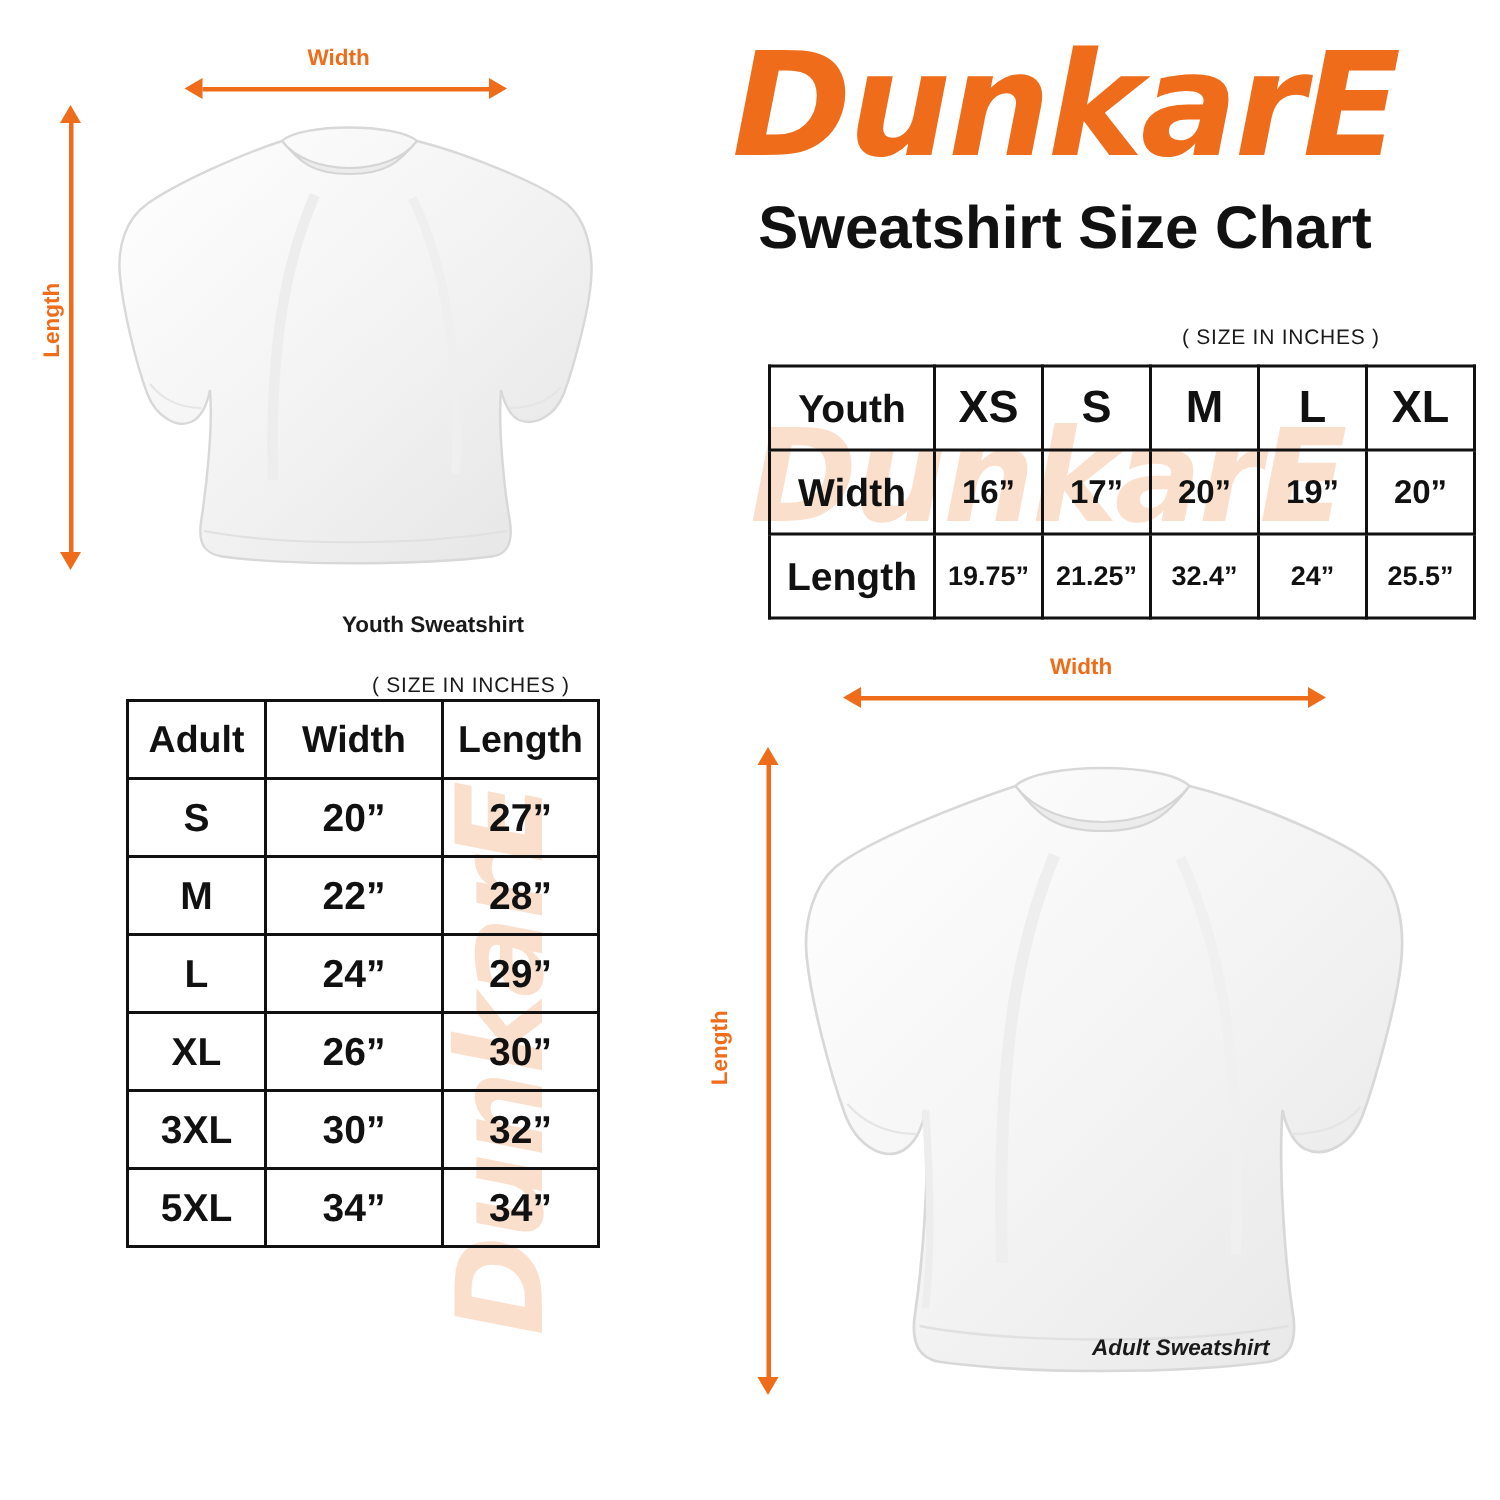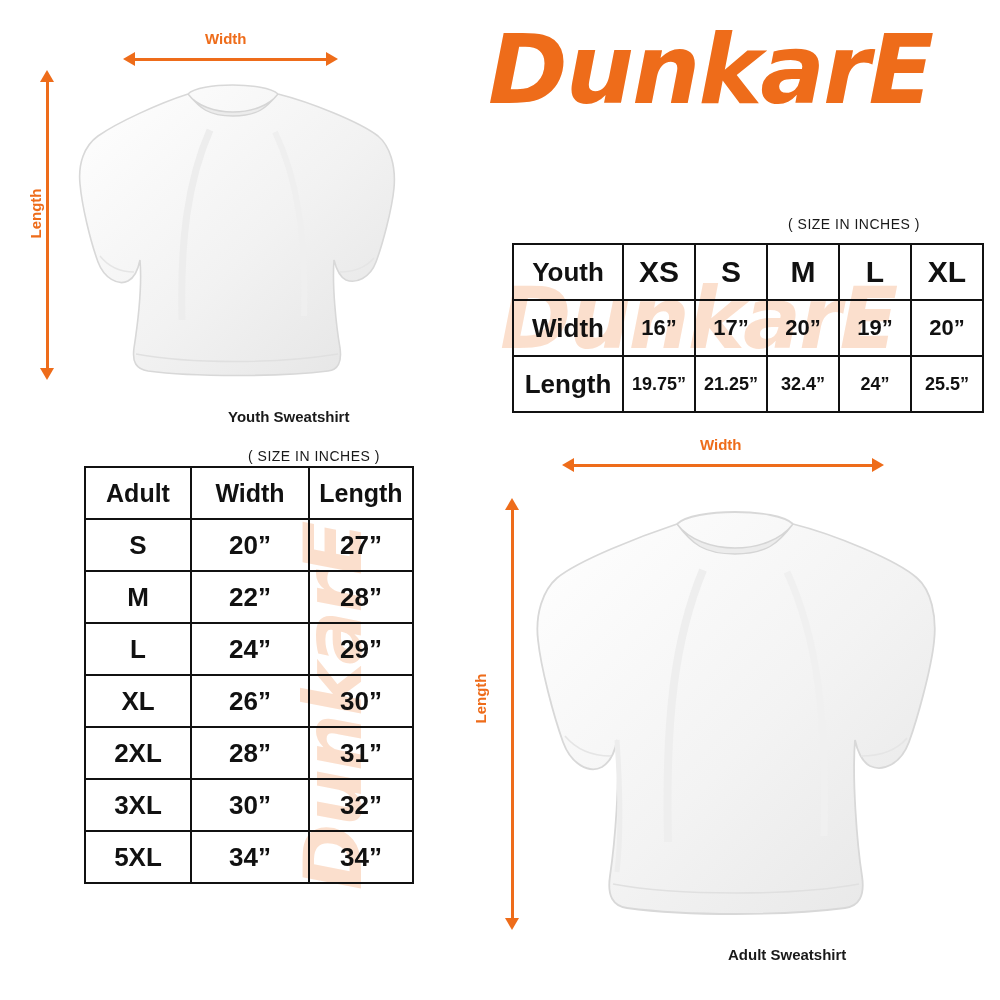--- a/index.html
+++ b/index.html
@@ -133,21 +133,21 @@
   #youth-table td { height: 56px; font-size: 26px; }
   #youth-table td.hdr-label { width: 110px; font-size: 26px; }
   #youth-table td.col { width: 72px; }
   #youth-table tr.r-val td.col { font-size: 22px; }
   #youth-table tr.r-len td.col { font-size: 18px; }
   #youth-table tr.r-head td.col { font-size: 30px; }
 
   
   #adult-table { left: 84px; top: 466px; }
   #adult-table td { height: 52px; font-size: 26px; }
-  #adult-table td.c1 { width: 106px; }
+  #adult-table td.c1 { width: 92px; }
   #adult-table td.c2 { width: 118px; }
   #adult-table td.c3 { width: 104px; }
   #adult-table tr.r-head td { font-size: 25px; }
 
   
   .watermark {
     position: absolute;
     font-family: "DejaVu Sans", sans-serif;
     font-style: italic;
     font-weight: bold;
@@ -210,20 +210,21 @@
       <path d="M314,188 C306,197 294,202 280,202" fill="none" stroke="#e5e5e5" stroke-width="1.4"></path>
       <path d="M150,60 C128,110 120,170 122,250" fill="none" stroke="#ededed" stroke-width="7"></path>
       <path d="M215,62 C238,110 246,168 244,246" fill="none" stroke="#efefef" stroke-width="6"></path>
     </svg>
   </div>
 
   <div class="caption" style="left:228px; top:408px;">Youth Sweatshirt</div>
 
   <div class="brand">
     <div class="brand-word">DunkarE</div>
+    <div class="brand-sub">Sweatshirt Size Chart</div>
   </div>
 
   <div class="watermark" id="wm-top">DunkarE</div>
   <div class="watermark" id="wm-side">DunkarE</div>
 
   <div class="size-note" style="left:788px; top:216px;">( SIZE IN INCHES )</div>
 
   <table id="youth-table">
     <tbody>
         <tr class="r-head">
@@ -274,25 +275,20 @@
     </tr>
     <tr>
       <td class="c1">L</td>
       <td class="c2">24”</td>
       <td class="c3">29”</td>
     </tr>
     <tr>
       <td class="c1">XL</td>
       <td class="c2">26”</td>
       <td class="c3">30”</td>
-    </tr>
-    <tr>
-      <td class="c1">2XL</td>
-      <td class="c2">28”</td>
-      <td class="c3">31”</td>
     </tr>
     <tr>
       <td class="c1">3XL</td>
       <td class="c2">30”</td>
       <td class="c3">32”</td>
     </tr>
     <tr>
       <td class="c1">5XL</td>
       <td class="c2">34”</td>
       <td class="c3">34”</td>
@@ -333,15 +329,15 @@
       <path d="M152,26 C176,58 244,58 268,26 C253,46 241,56 210,56 C179,56 167,46 152,26 Z" fill="#ececec" stroke="#d5d5d5" stroke-width="1.4"></path>
       <path d="M88,386 C152,398 268,398 334,386" fill="none" stroke="#e0e0e0" stroke-width="1.6"></path>
       <path d="M40,238 C50,250 66,258 86,258" fill="none" stroke="#e5e5e5" stroke-width="1.6"></path>
       <path d="M382,240 C372,252 356,258 336,258" fill="none" stroke="#e5e5e5" stroke-width="1.6"></path>
       <path d="M178,72 C150,140 140,218 143,344" fill="none" stroke="#eeeeee" stroke-width="8"></path>
       <path d="M262,74 C292,140 302,216 299,338" fill="none" stroke="#f0f0f0" stroke-width="7"></path>
       <path d="M92,242 C96,300 96,340 92,374" fill="none" stroke="#ededed" stroke-width="5"></path>
     </svg>
   </div>
 
-  <div class="caption" style="left:728px; top:946px;">Adult Sweatshirt</div>
+  <div class="caption" style="left:728px; top:890px;font-style:italic;">Adult Sweatshirt</div>
 
 </div>
 
 </body></html>

